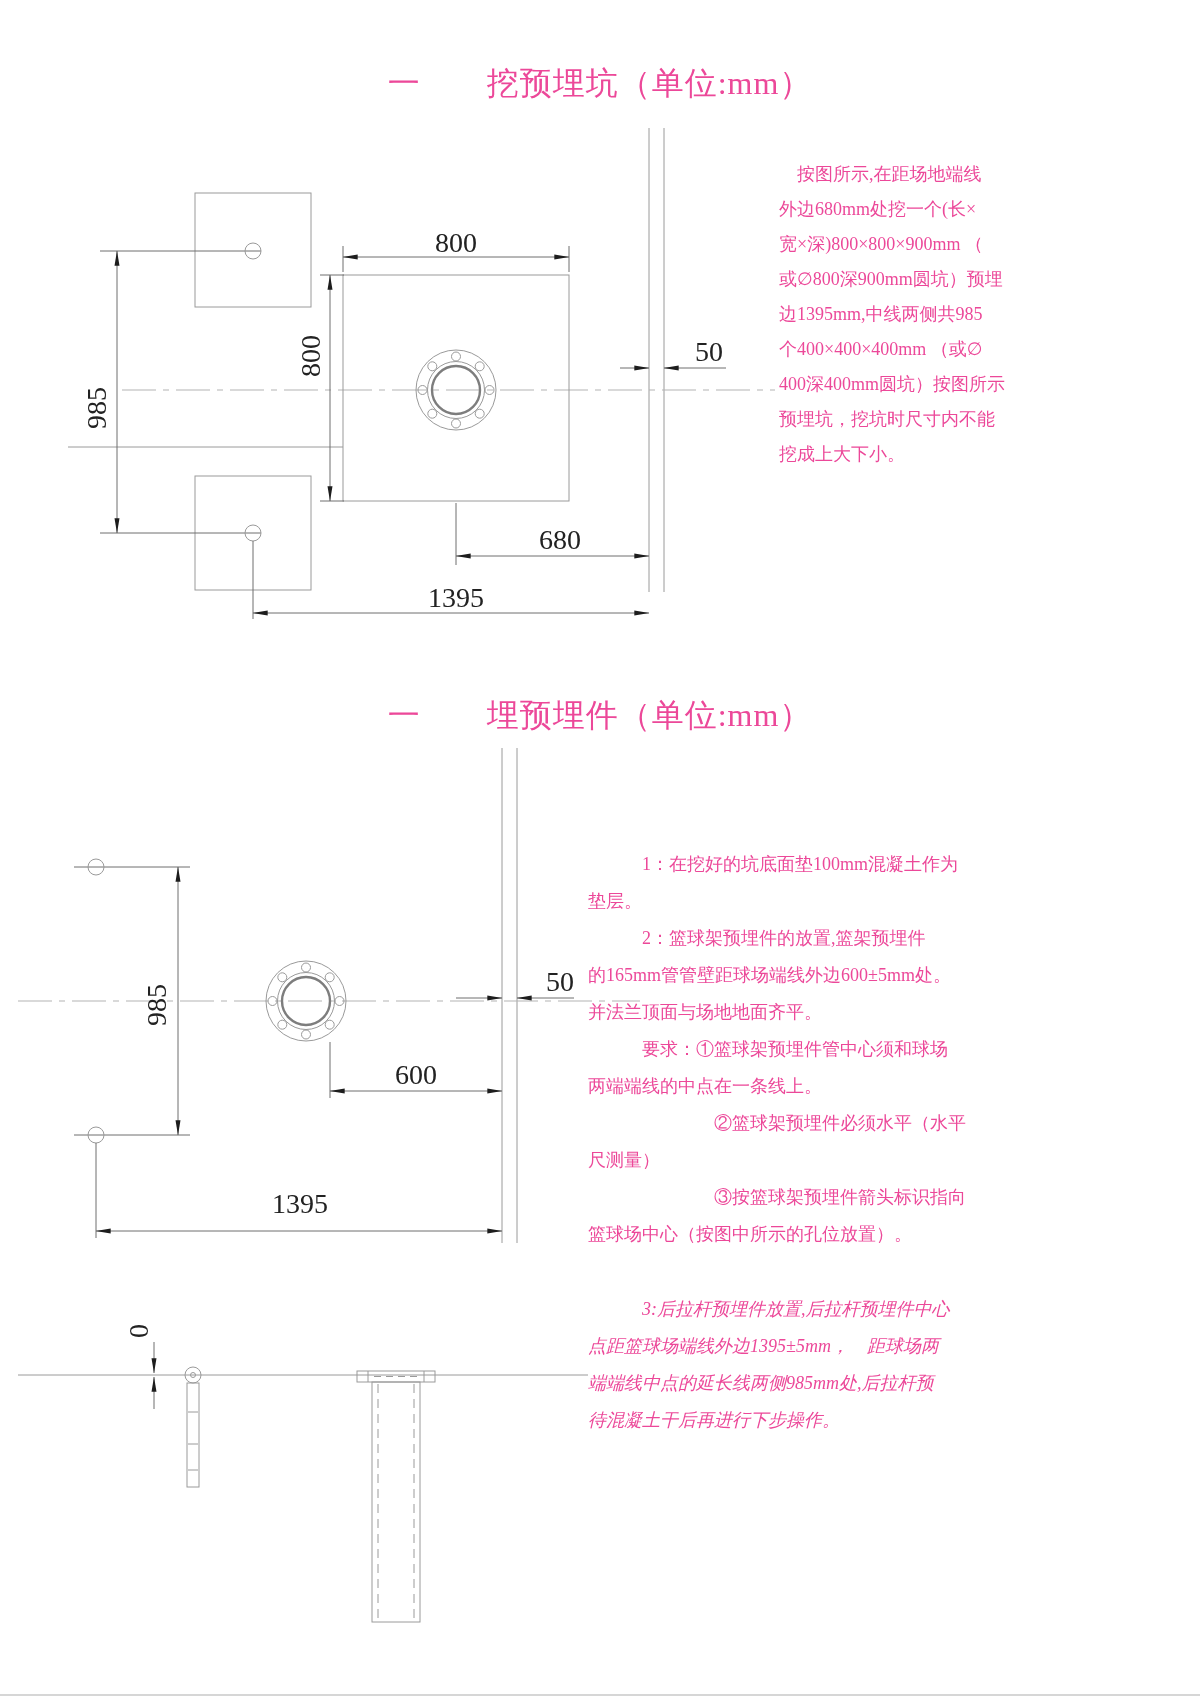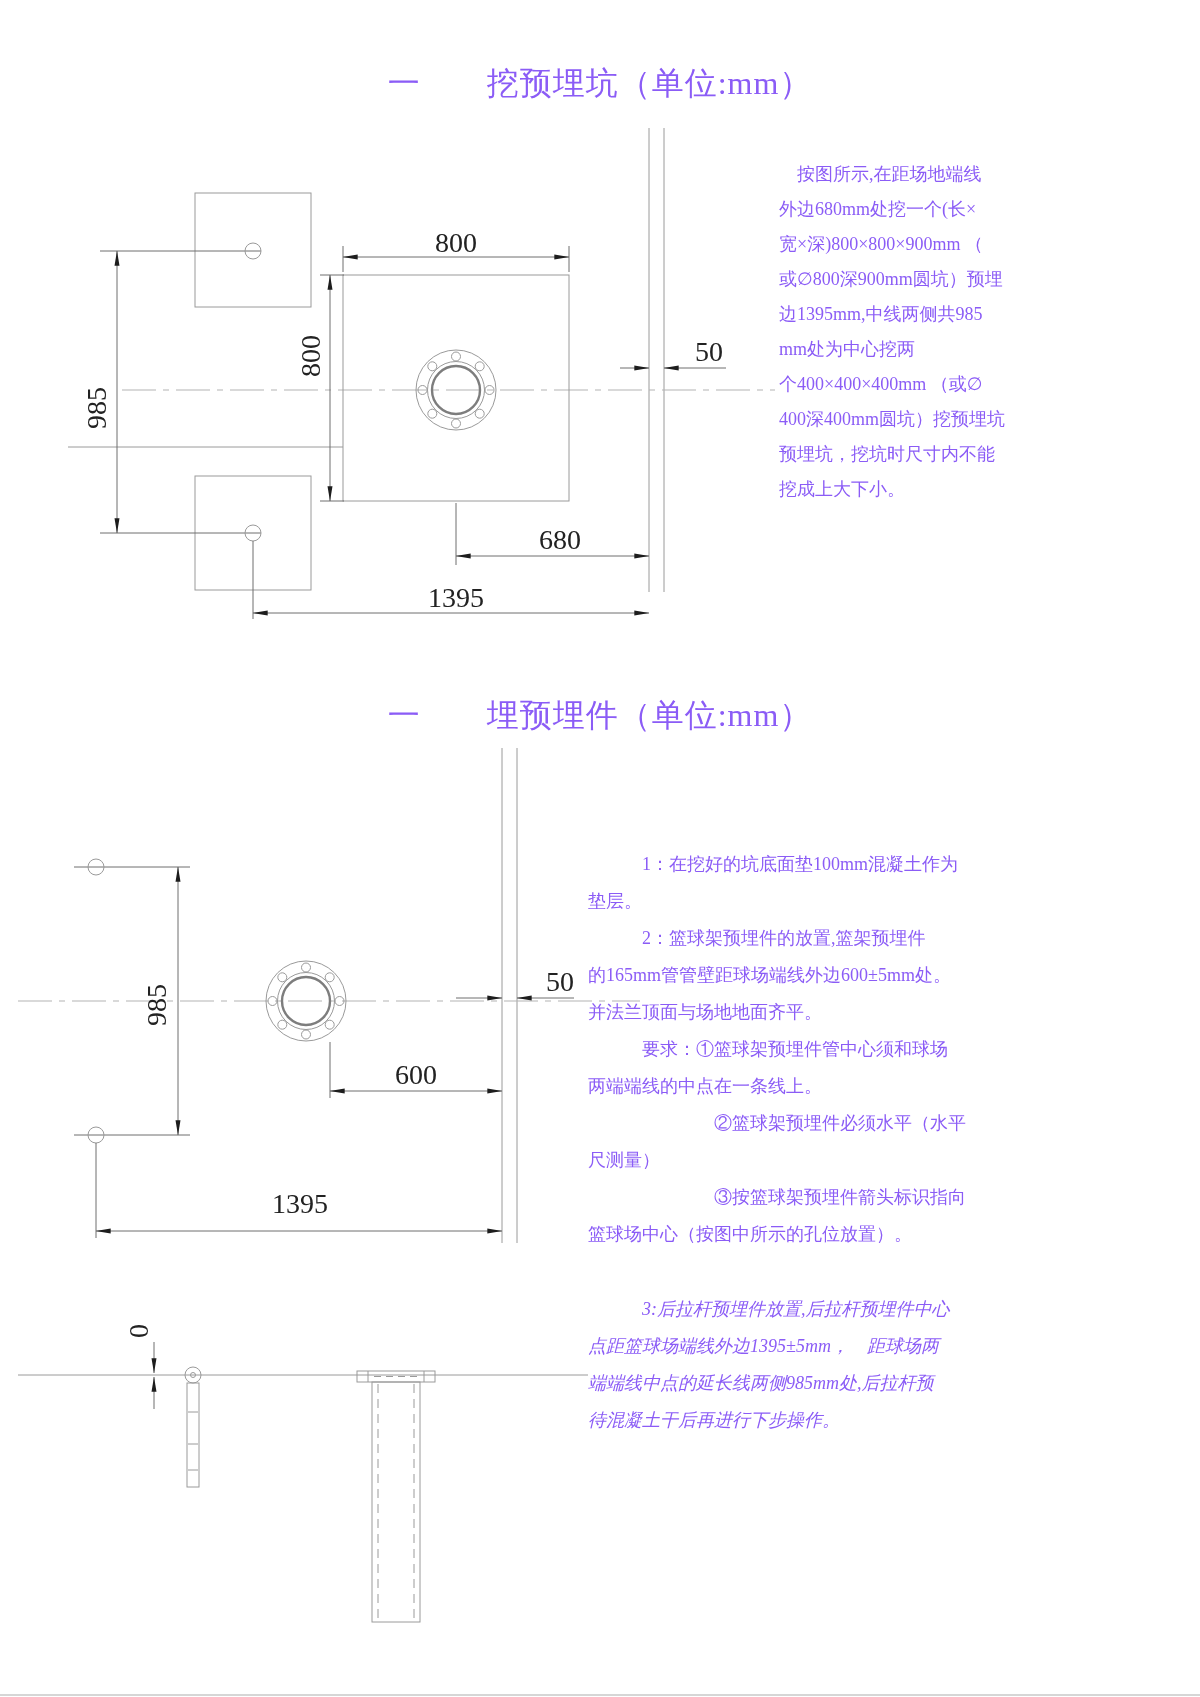--- a/index.html
+++ b/index.html
@@ -1,17 +1,17 @@
 <!DOCTYPE html>
 <html><head>
 <meta charset="utf-8">
 <style>
   html,body{margin:0;padding:0;background:#fff;}
   .page{position:relative;width:1200px;height:1697px;background:#ffffff;overflow:hidden;
-        font-family:"Liberation Serif","DejaVu Serif",serif;color:#8b5cf6;}
+        font-family:"Liberation Serif","DejaVu Serif",serif;color:#ec4899;}
   .title{position:absolute;left:0;width:100%;text-align:center;font-size:32px;
          letter-spacing:1px;white-space:pre;}
   #title1{top:62px;}
   #title2{top:694px;}
   .notes{position:absolute;font-size:18px;white-space:pre;}
   #notes1{left:779px;top:157px;line-height:35px;}
   #notes2{left:588px;top:846px;line-height:37px;}
   #notes3{left:588px;top:1291px;line-height:37px;font-style:italic;}
   svg.draw{position:absolute;left:0;}
   #svg1{top:110px;} #svg2{top:740px;} #svg3{top:1260px;}
@@ -107,21 +107,21 @@
       <text class="d" x="456" y="607" text-anchor="middle">1395</text>
     </g>
 
     <g>
       <line class="dim" x1="620" y1="368" x2="649" y2="368" marker-end="url(#arr)"></line>
       <line class="dim" x1="664" y1="368" x2="726" y2="368" marker-start="url(#arr)"></line>
       <text class="d" x="709" y="361" text-anchor="middle">50</text>
     </g>
   </svg>
 
-  <div class="notes" id="notes1"><div>　按图所示,在距场地端线</div><div>外边680mm处挖一个(长×</div><div>宽×深)800×800×900mm （</div><div>或∅800深900mm圆坑）预埋</div><div>边1395mm,中线两侧共985</div><div>mm处为中心挖两</div><div>个400×400×400mm （或∅</div><div>400深400mm圆坑）挖预埋坑</div><div>预埋坑，挖坑时尺寸内不能</div><div>挖成上大下小。</div></div>
+  <div class="notes" id="notes1"><div>　按图所示,在距场地端线</div><div>外边680mm处挖一个(长×</div><div>宽×深)800×800×900mm （</div><div>或∅800深900mm圆坑）预埋</div><div>边1395mm,中线两侧共985</div><div>个400×400×400mm （或∅</div><div>400深400mm圆坑）按图所示</div><div>预埋坑，挖坑时尺寸内不能</div><div>挖成上大下小。</div></div>
 
   <div class="title" id="title2">一　　埋预埋件（单位:mm）</div>
 
   <svg class="draw" id="svg2" width="1200" height="520" viewBox="0 740 1200 520">
 
     <g>
       <line class="geo" x1="502" y1="748" x2="502" y2="1243"></line>
       <line class="geo" x1="517" y1="748" x2="517" y2="1243"></line>
     </g>
 

